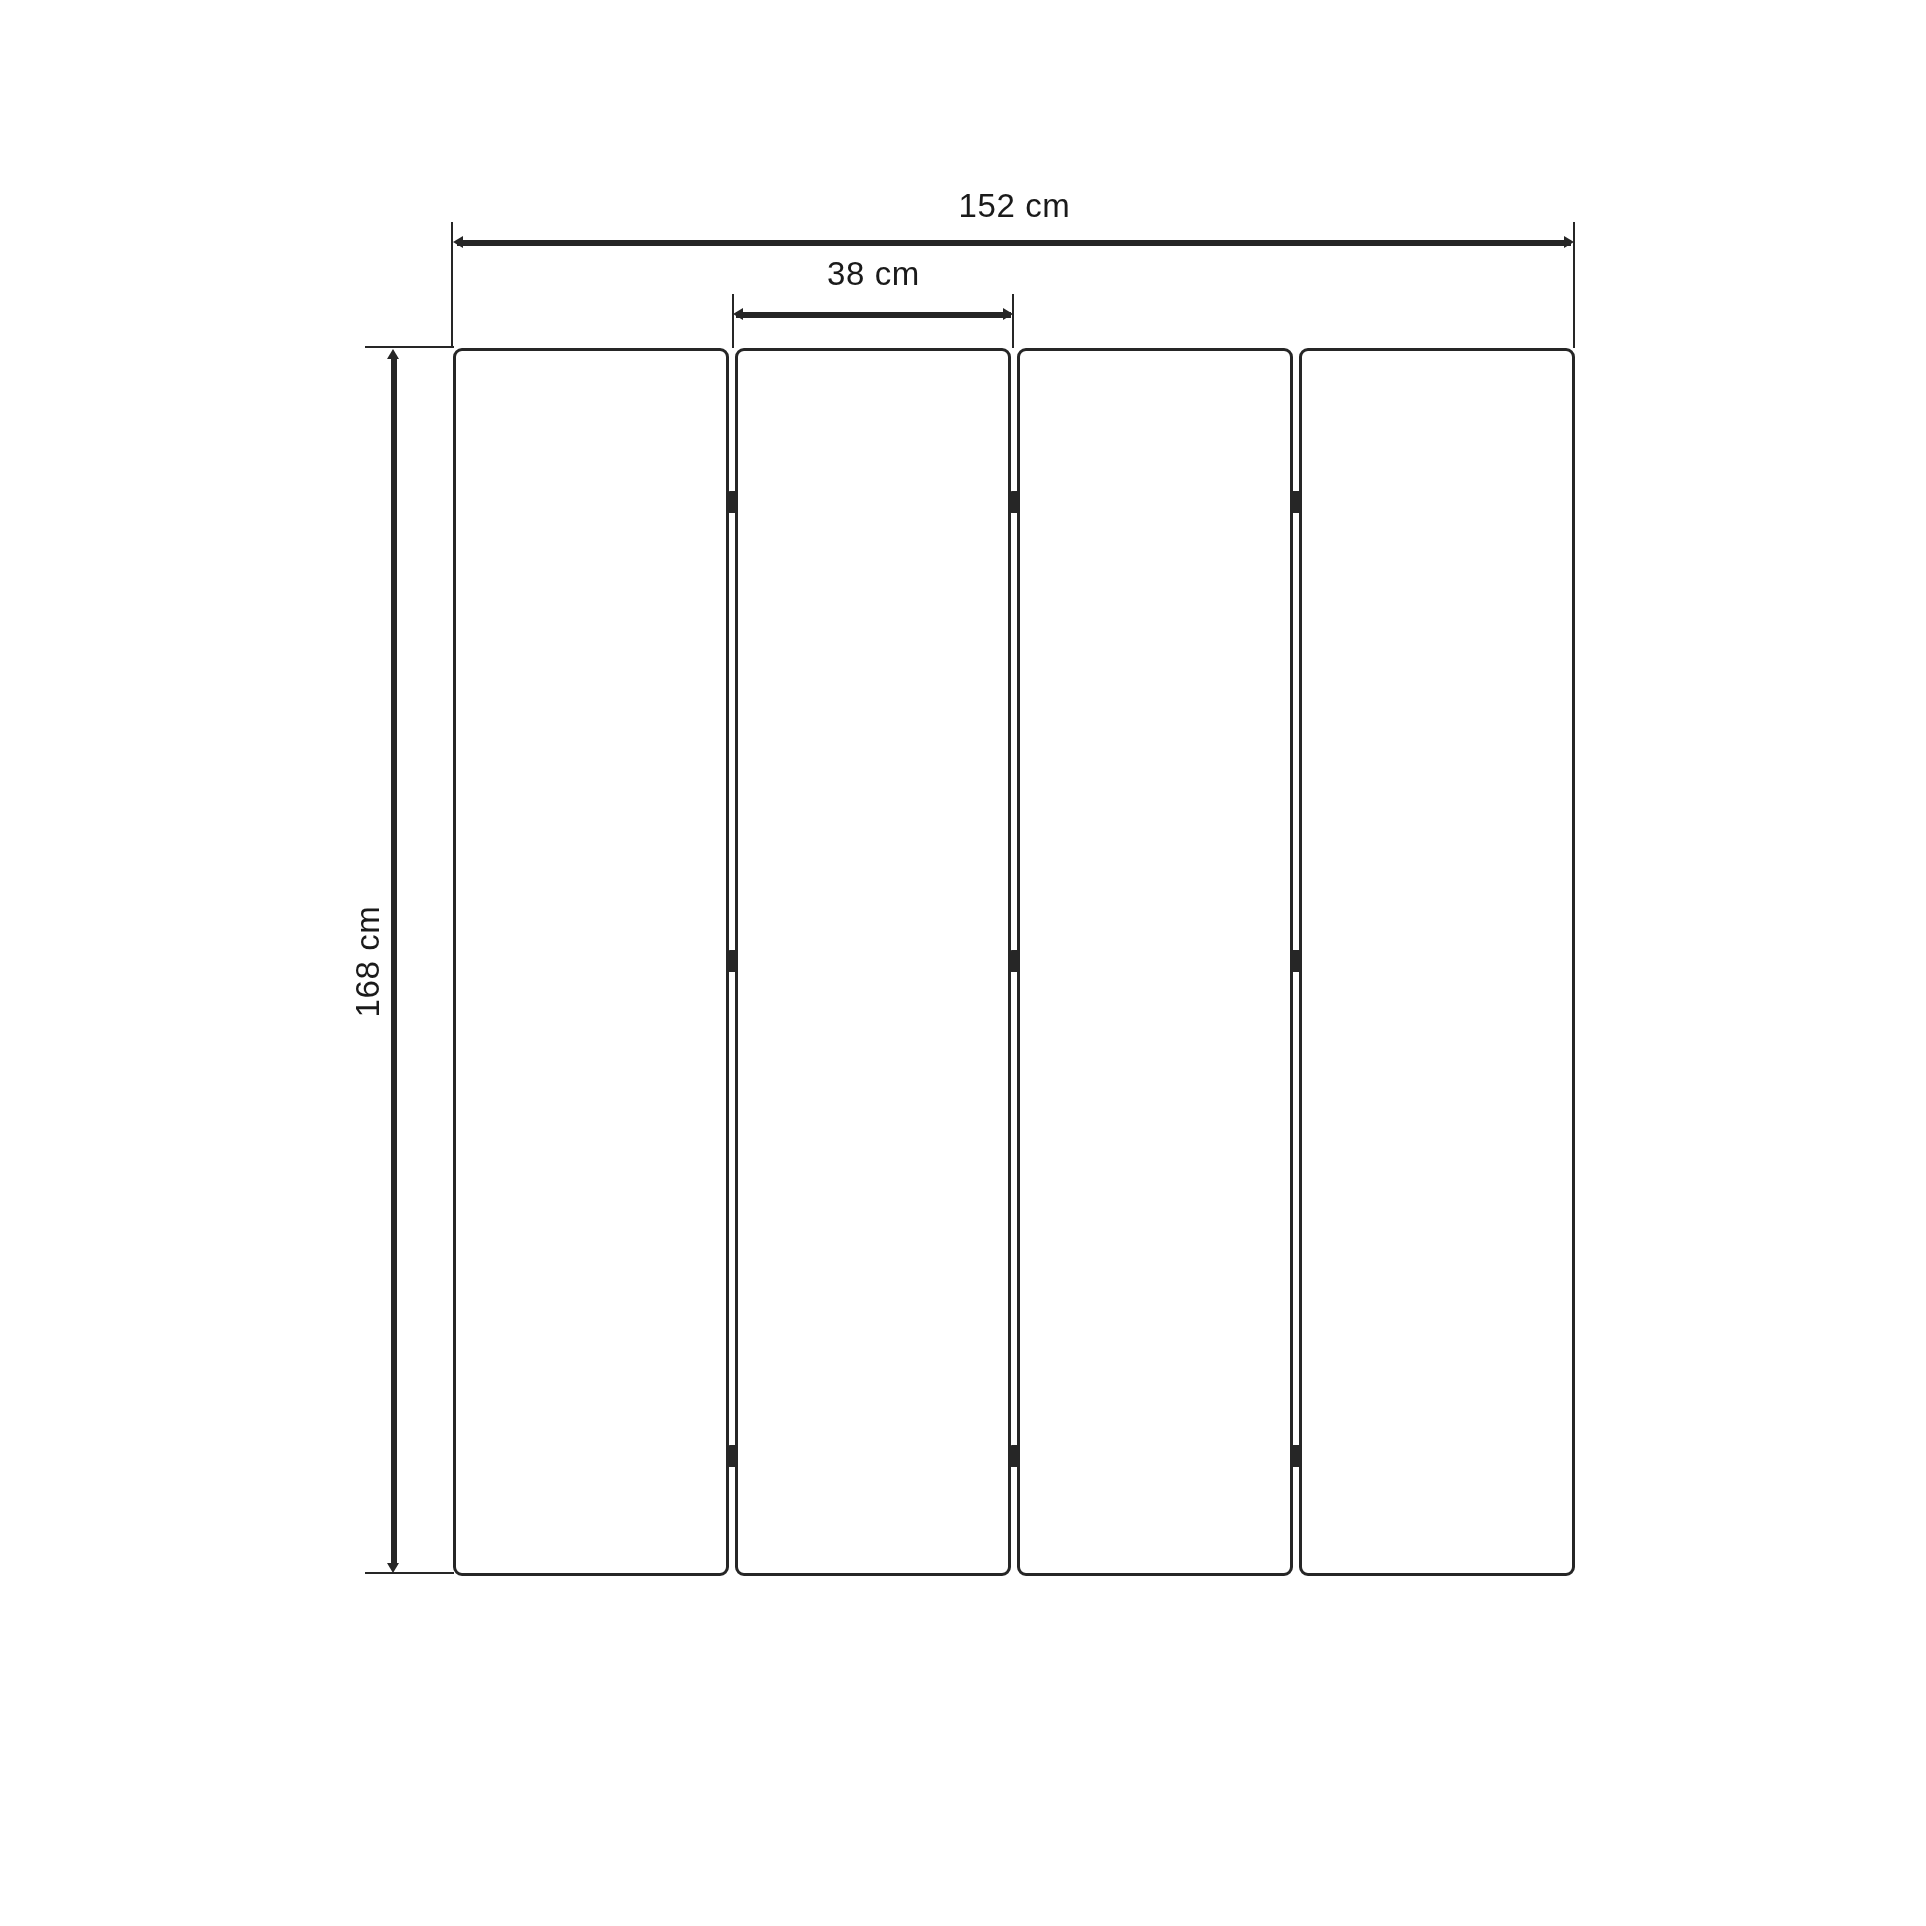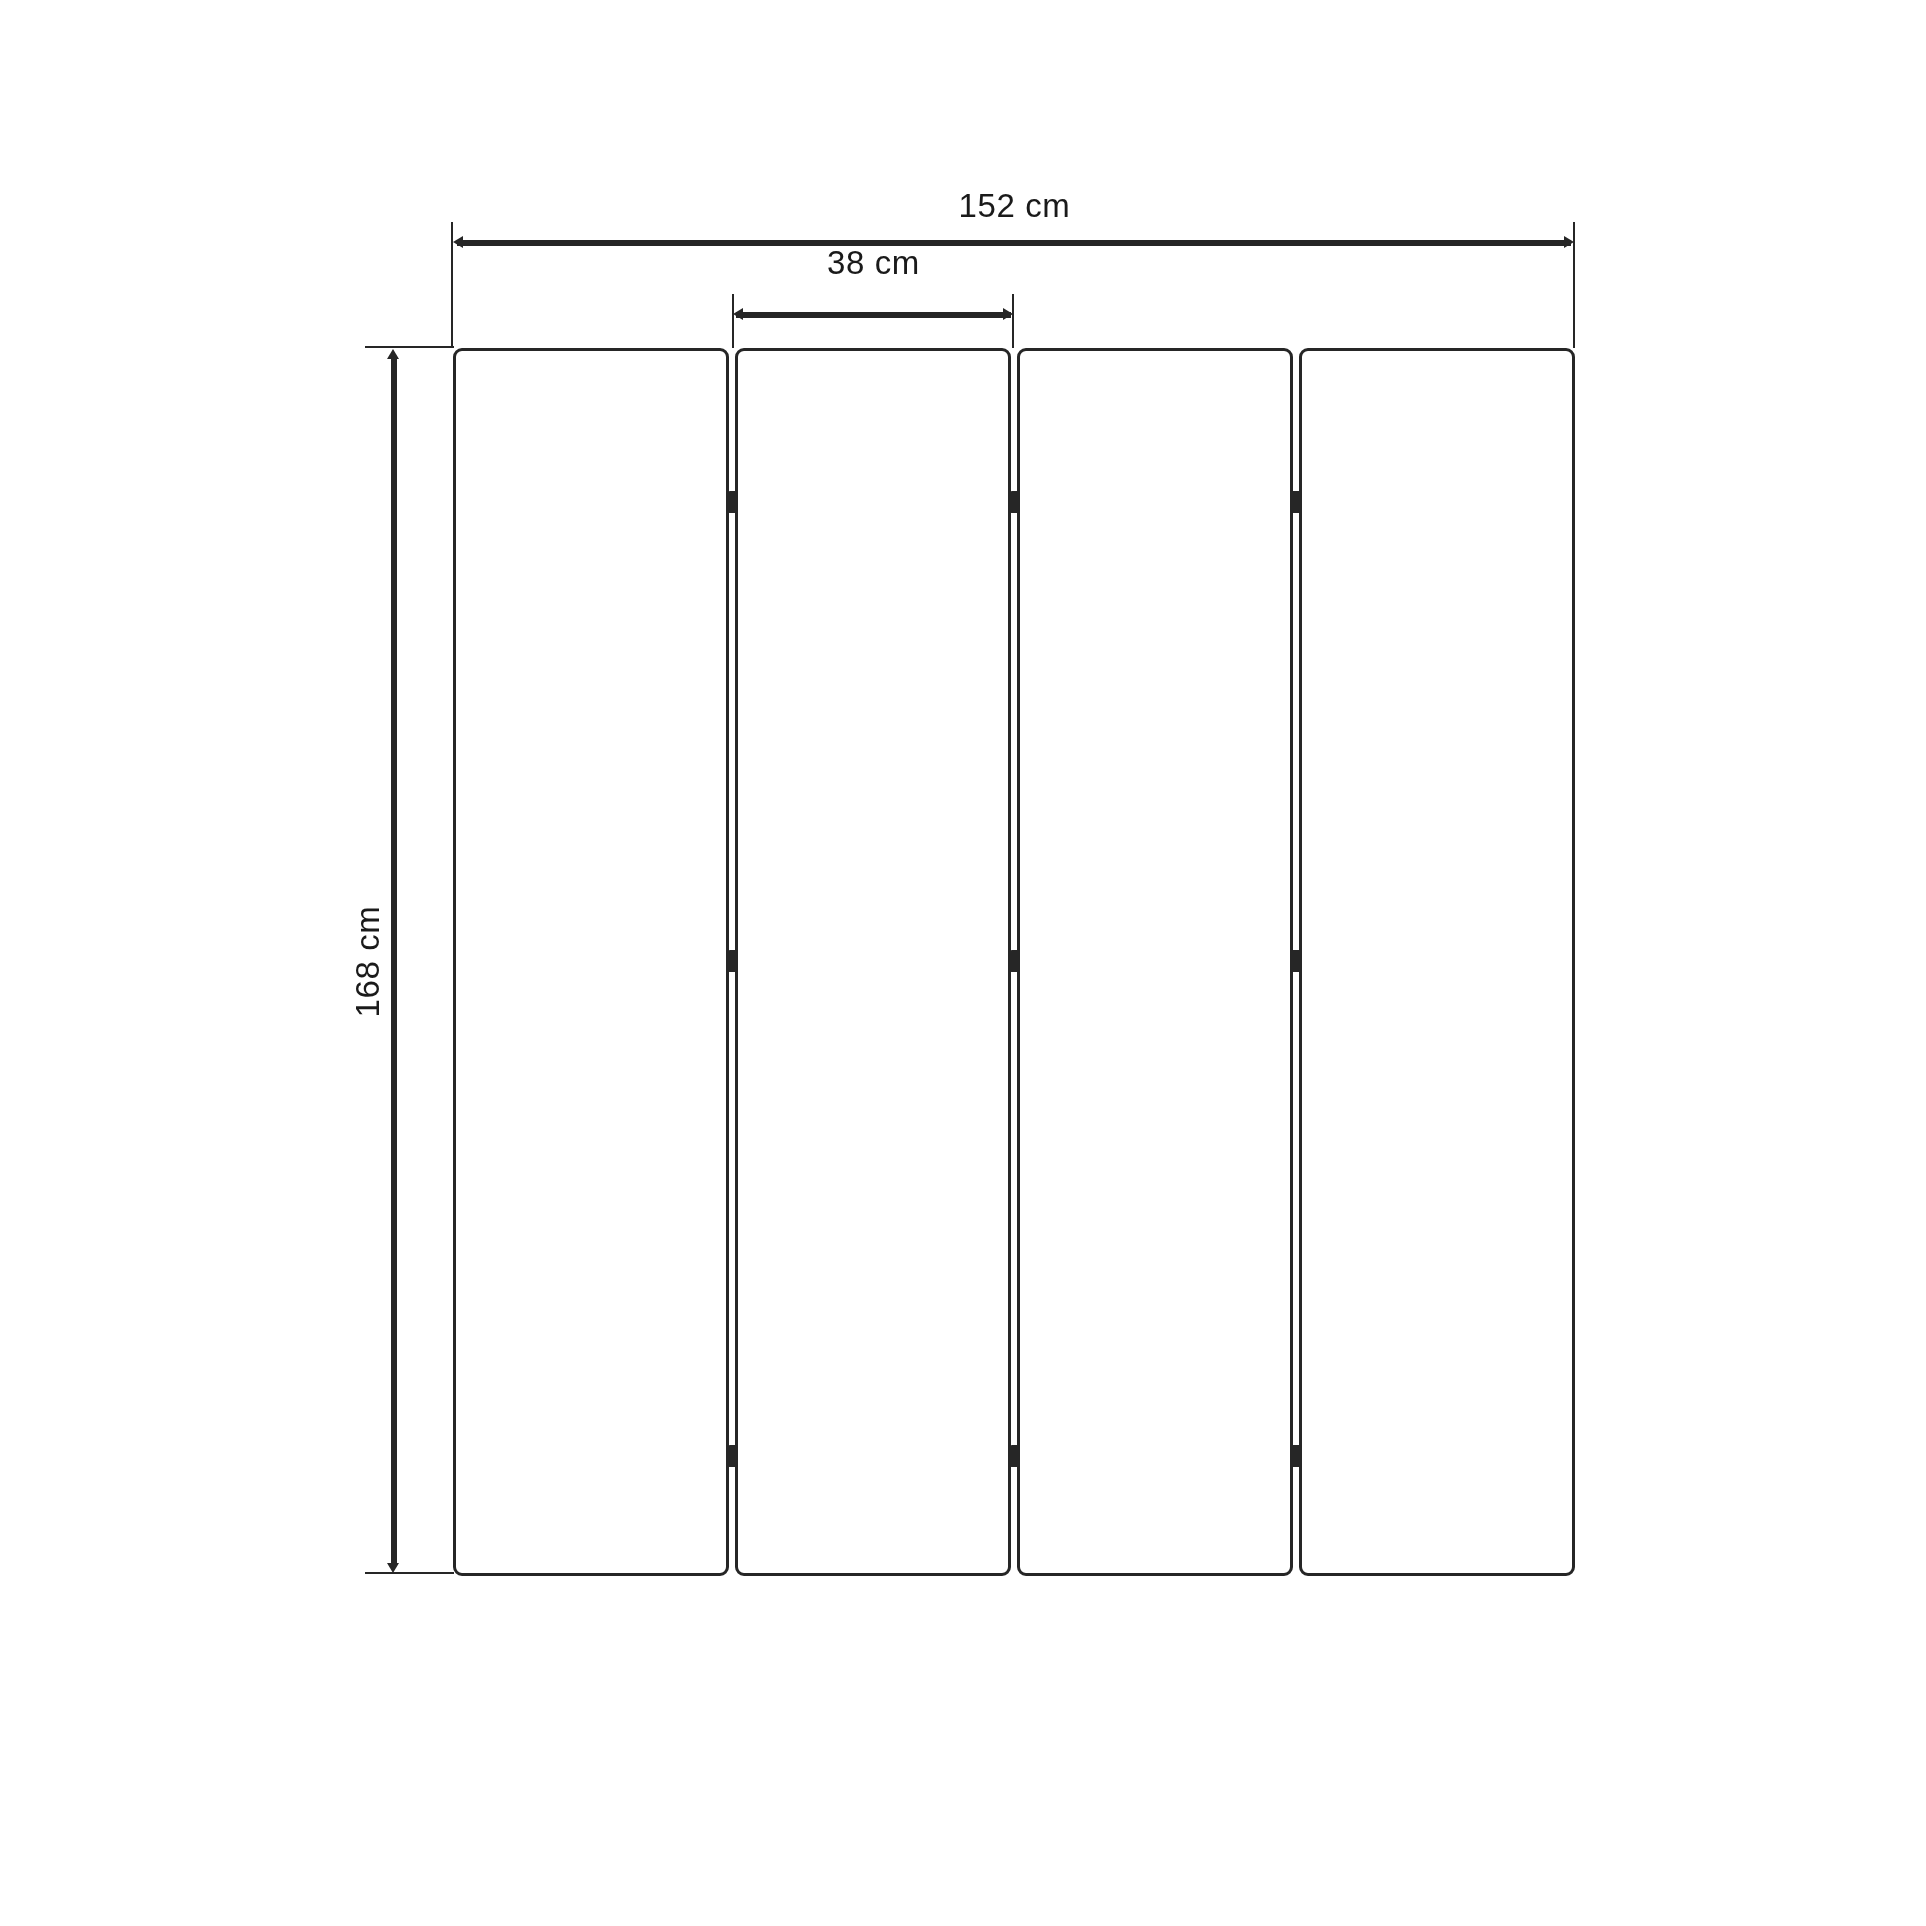--- a/index.html
+++ b/index.html
@@ -76,21 +76,21 @@
     position:absolute;
     color:var(--text);
     font-size:33px;
     line-height:41px;
     letter-spacing:0.6px;
     text-align:center;
     white-space:nowrap;
     width:257px;height:41px;
   }
   #label152{left:886px;top:185px;}
-  #label38{left:745px;top:242px;}
+  #label38{left:745px;top:253px;}
   #label168{left:239px;top:941px;transform:rotate(-90deg);}
 </style>
 </head>
 <body>
 
 <div id="stage">
 
   <div class="dim-label" id="label152">152 cm</div>
   <div class="dim-line" id="dim152-line"></div>
   <div class="arrow arrow-left" id="dim152-arrow-l"></div>

